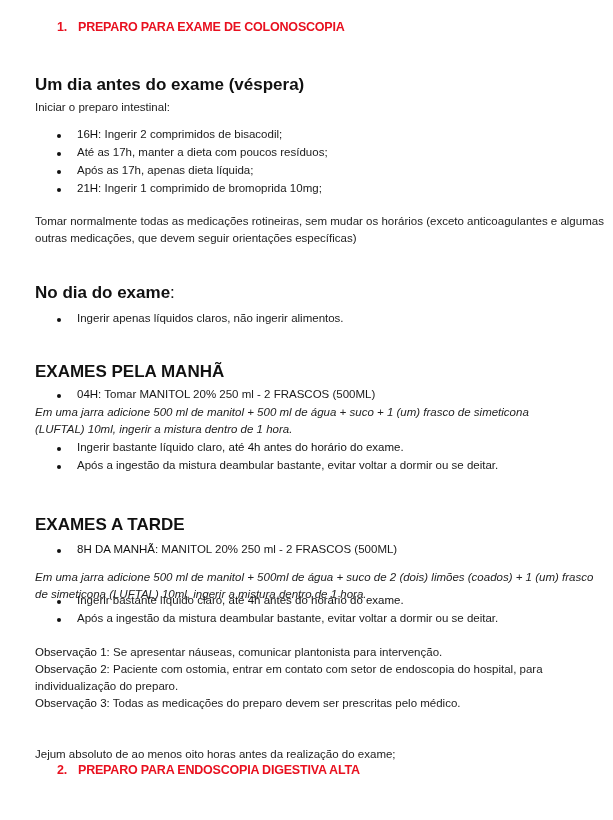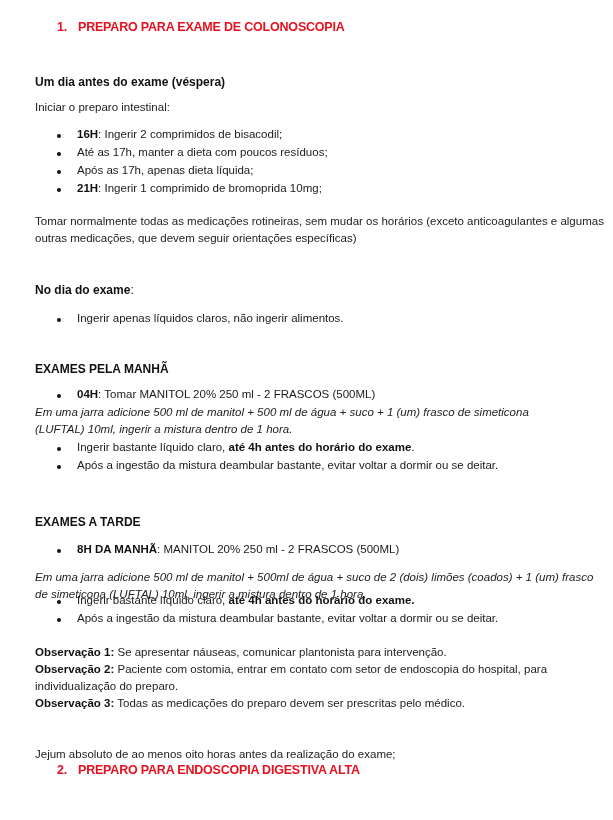--- a/index.html
+++ b/index.html
@@ -4,29 +4,29 @@
   <style>
     html, body { margin: 0; padding: 0; background: #ffffff; }
     body {
       width: 613px; height: 820px; overflow: hidden; position: relative;
       font-family: "Liberation Sans", sans-serif; font-size: 11.5px; color: #1a1a1a;
     }
     .abs { position: absolute; white-space: nowrap; }
     .h-red { color: #e8101f; font-weight: bold; font-size: 12.5px; letter-spacing: -0.2px; }
     .h-red .num { position: absolute; left: 0; }
     .h-red .txt { position: absolute; left: 21px; }
-    .sub { font-weight: bold; font-size: 12px; color: #111; }
+    .sub { font-weight: bold; font-size: 17px; color: #111; }
     .p { color: #222; }
     .bullet-row { position: absolute; left: 57px; white-space: nowrap; }
     .bullet-row .dot {
       position: absolute; left: 0; top: 6px; width: 4px; height: 4px;
       border-radius: 50%; background: #111;
     }
     .bullet-row .btxt { position: absolute; left: 20px; }
-    b { font-weight: bold; color: #111; }
+    b { font-weight: normal; color: #111; }
     .it { font-style: italic; }
     .wrap { white-space: normal; width: 560px; line-height: 17px; }
   </style>
 </head>
 <body>
 
 <div class="abs h-red" style="left:57px; top:20px;">
   <span class="num">1.</span>
   <span class="txt">PREPARO PARA EXAME DE COLONOSCOPIA</span>
 </div>

